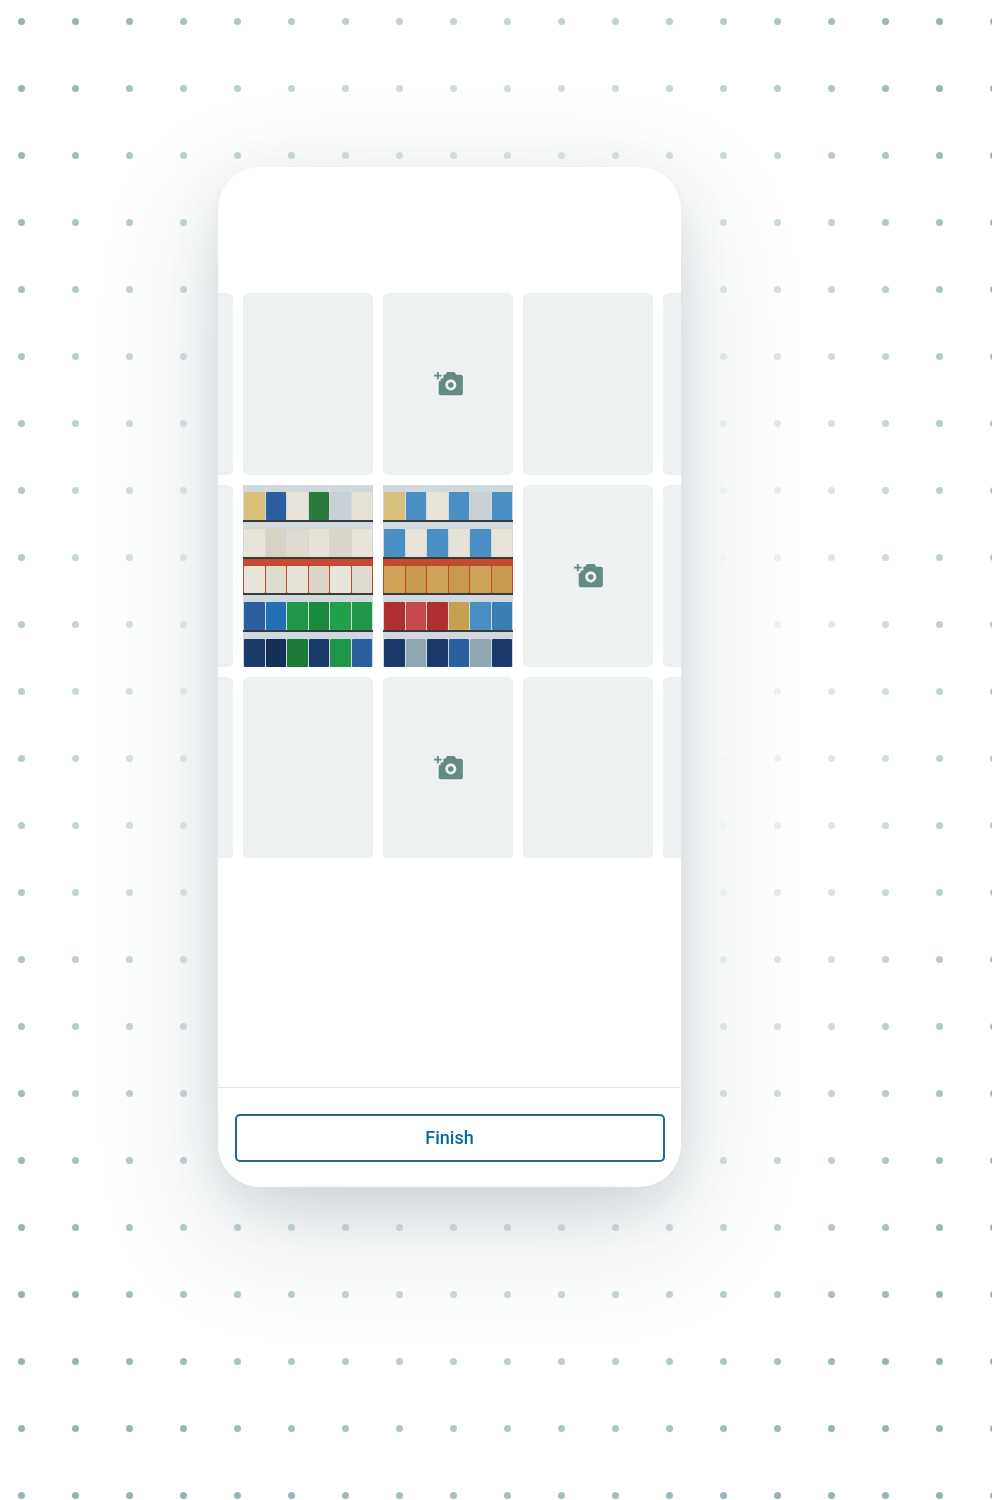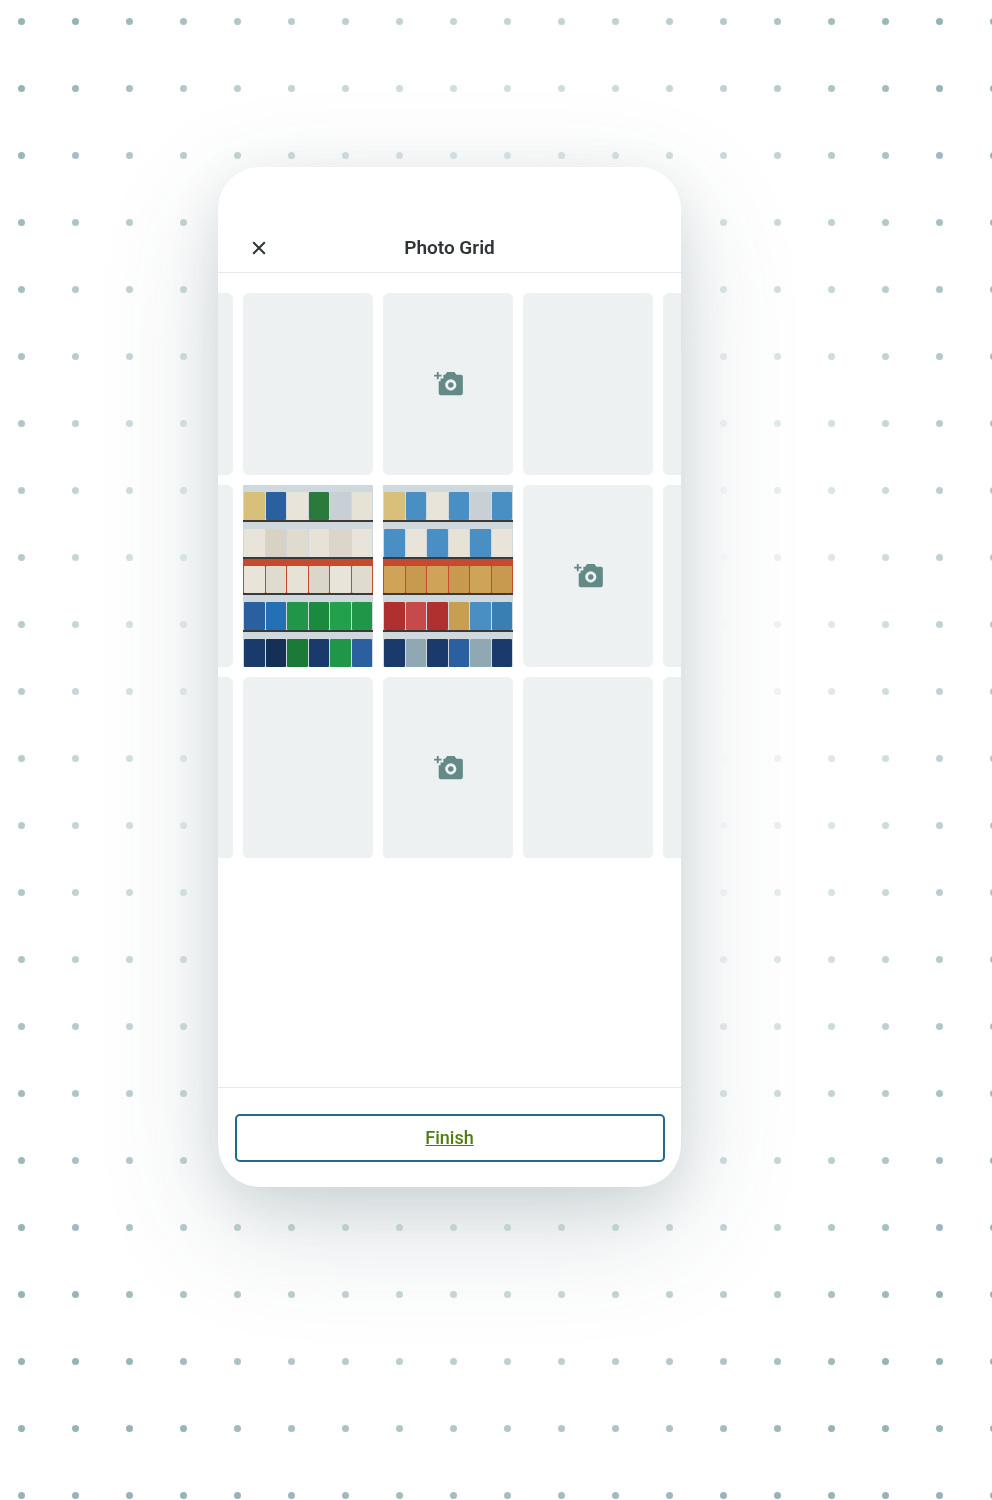--- a/index.html
+++ b/index.html
@@ -112,28 +112,27 @@
       align-items: center;
       justify-content: center;
       padding: 0 16px;
     }
     .finish-btn {
       width: 430px;
       height: 48px;
       border: 2px solid #1e6b8c;
       background: #ffffff;
       border-radius: 5px;
-      color: #4d7c0f;
+      color: #0369a1;
       font-size: 18px;
       font-weight: 500;
       cursor: pointer;
       display: flex;
       align-items: center;
       justify-content: center;
-      text-decoration: underline;
     }
   </style>
 </head>
 <body>
 
 <svg class="dot-grid" width="992" height="1500">
   <defs>
     <pattern id="dp" x="72" y="85" width="54" height="67" patternUnits="userSpaceOnUse">
       <circle cx="3.5" cy="3.5" r="3.5"></circle>
     </pattern>
@@ -141,29 +140,20 @@
       <stop offset="38%" stop-color="#ffffff"></stop>
       <stop offset="100%" stop-color="rgba(255,255,255,0)"></stop>
     </radialGradient>
   </defs>
   <rect width="992" height="1500" fill="url(#dp)"></rect>
   <rect width="992" height="1500" fill="url(#fade)"></rect>
 </svg>
 
 <div class="phone">
 
-  <div class="topbar">
-    <div class="close-btn">
-      <svg viewBox="0 0 24 24" fill="none" stroke="#2f3437" stroke-width="2.6" stroke-linecap="round">
-        <line x1="5" y1="5" x2="19" y2="19"></line>
-        <line x1="19" y1="5" x2="5" y2="19"></line>
-      </svg>
-    </div>
-    <div class="title">Photo Grid</div>
-  </div>
 
   <div class="grid-area">
 
     <div class="row-offset">
       <div class="tile" style="width:130px;"></div>
       <div class="tile"></div>
       <div class="tile">
         <svg class="cam-icon" viewBox="0 0 32 28">
           <path fill="#638a86" d="M9 4 L6 4 L6 1 L4 1 L4 4 L1 4 L1 6 L4 6 L4 9 L6 9 L6 6 L9 6 Z"></path>
           <path fill="#638a86" d="M11 4 L13 4 L15 1 L23 1 L25 4 L30 4 C31 4 32 5 32 6 L32 24 C32 25 31 26 30 26 L8 26 C7 26 6 25 6 24 L6 11 L8 11 L8 8 L11 8 Z M19 21 C22 21 25 18 25 15 C25 12 22 9 19 9 C16 9 13 12 13 15 C13 18 16 21 19 21 Z M19 12 C20.7 12 22 13.3 22 15 C22 16.7 20.7 18 19 18 C17.3 18 16 16.7 16 15 C16 13.3 17.3 12 19 12 Z"></path>

